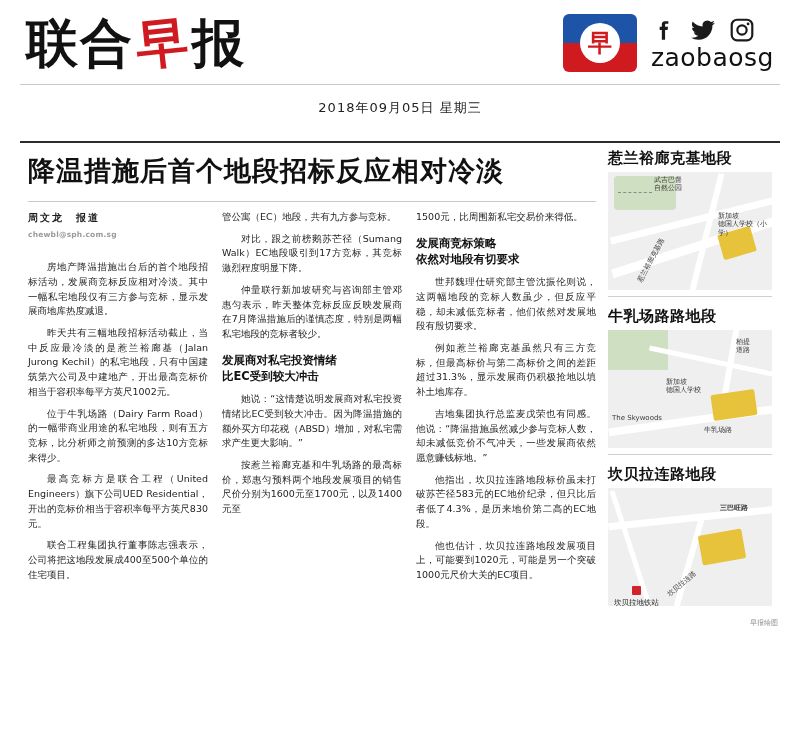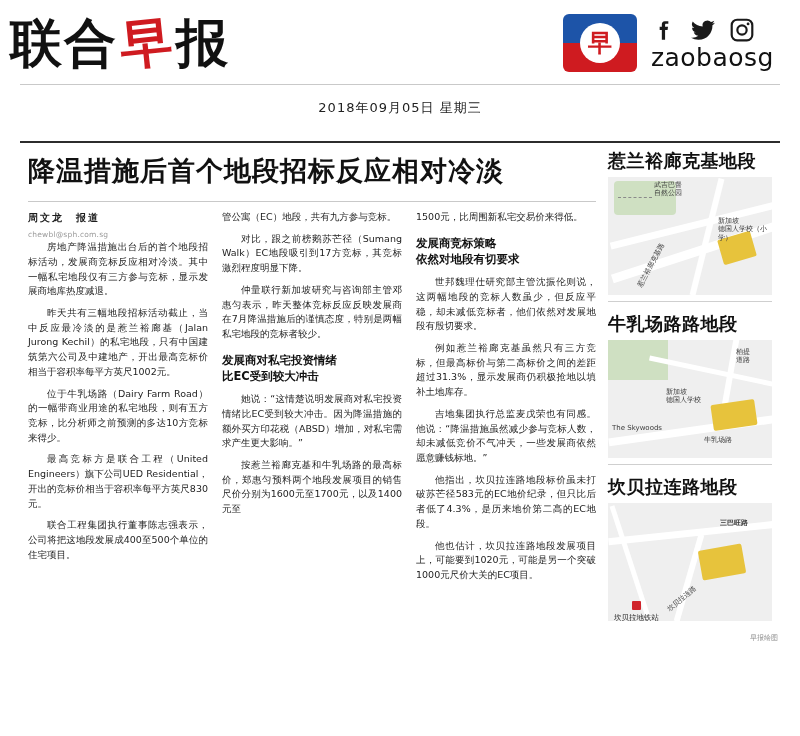--- a/index.html
+++ b/index.html
@@ -12,21 +12,21 @@
     color: #1a1a1a;
     overflow: hidden;
     position: relative;
   }
 
   
   .masthead {
     display: flex;
     align-items: center;
     justify-content: space-between;
-    padding: 14px 26px 10px 10px;
+    padding: 14px 26px 10px 26px;
   }
   .logo-zh {
     font-family: "DejaVu Serif", "Liberation Serif", serif;
     font-size: 52px;
     font-weight: bold;
     letter-spacing: 2px;
     line-height: 1;
     color: #111;
     display: flex;
     align-items: center;
@@ -121,42 +121,43 @@
   }
   .byline-name {
     font-size: 10px;
     font-weight: bold;
     letter-spacing: 2px;
     margin-bottom: 3px;
   }
   .byline-email {
     font-size: 7.5px;
     color: #9a9a9a;
-    margin-bottom: 0;
+    margin-bottom: 20px;
     letter-spacing: .2px;
+    font-weight: bold;
   }
   .col p { margin: 0 0 7px 0; text-indent: 2em; }
   .col p.noindent { text-indent: 0; }
   .subhead {
     font-weight: bold;
     font-size: 11.5px;
     line-height: 1.45;
     margin: 10px 0 7px 0;
     text-indent: 0;
     color: #111;
   }
 
   
   .sidebar {
     width: 178px;
     padding-top: 6px;
   }
   .map-block { margin-bottom: 10px; }
   .map-title {
-    font-size: 18px;
+    font-size: 15px;
     font-weight: bold;
     letter-spacing: .5px;
     margin-bottom: 4px;
     color: #111;
   }
   .map-sep { border-top: 1px solid #cfcfcf; margin: 6px 0 6px 0; }
   .map-canvas {
     position: relative;
     width: 100%;
     height: 118px;

